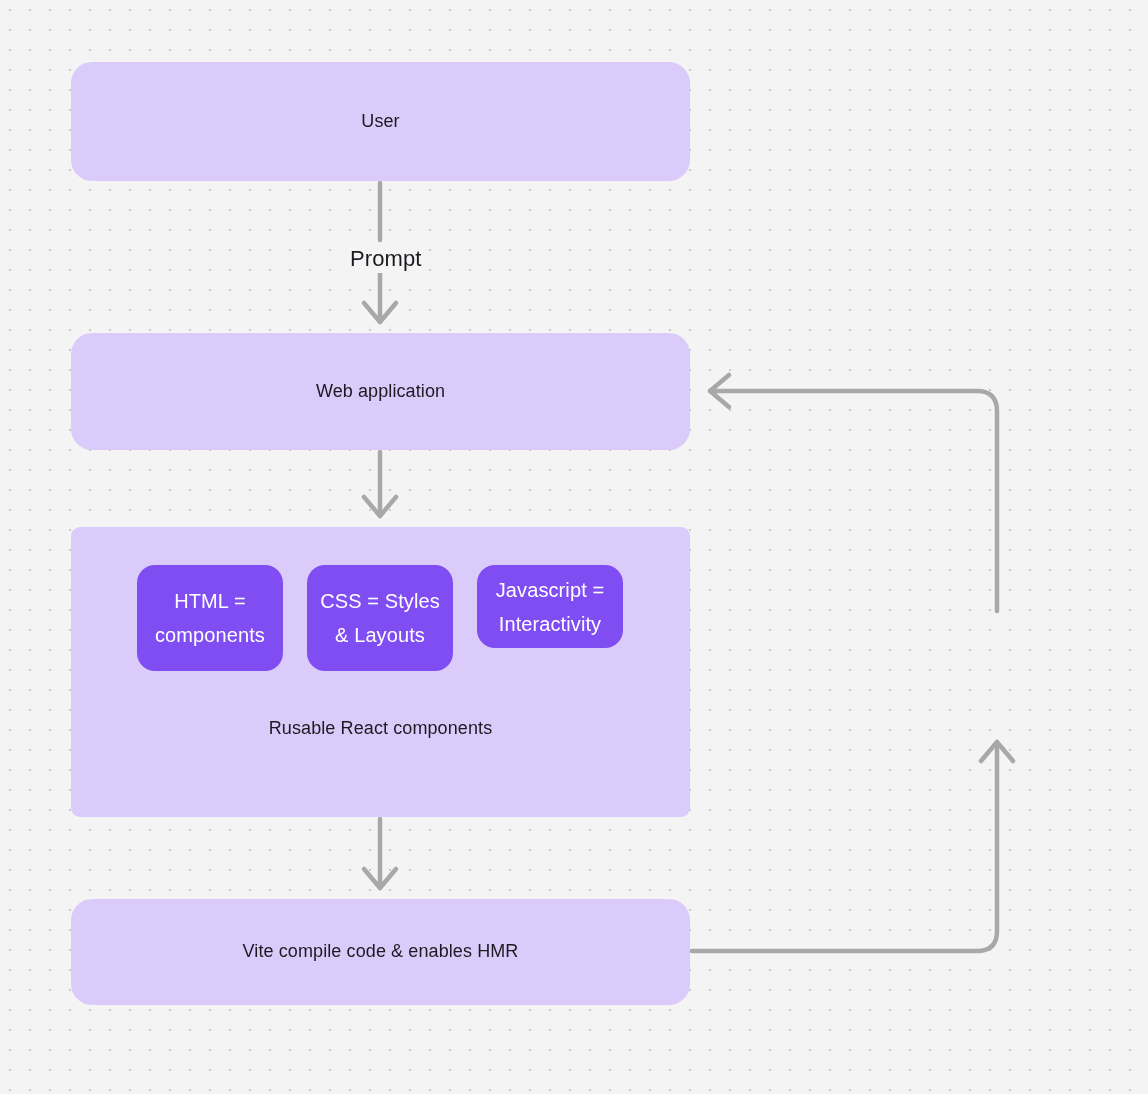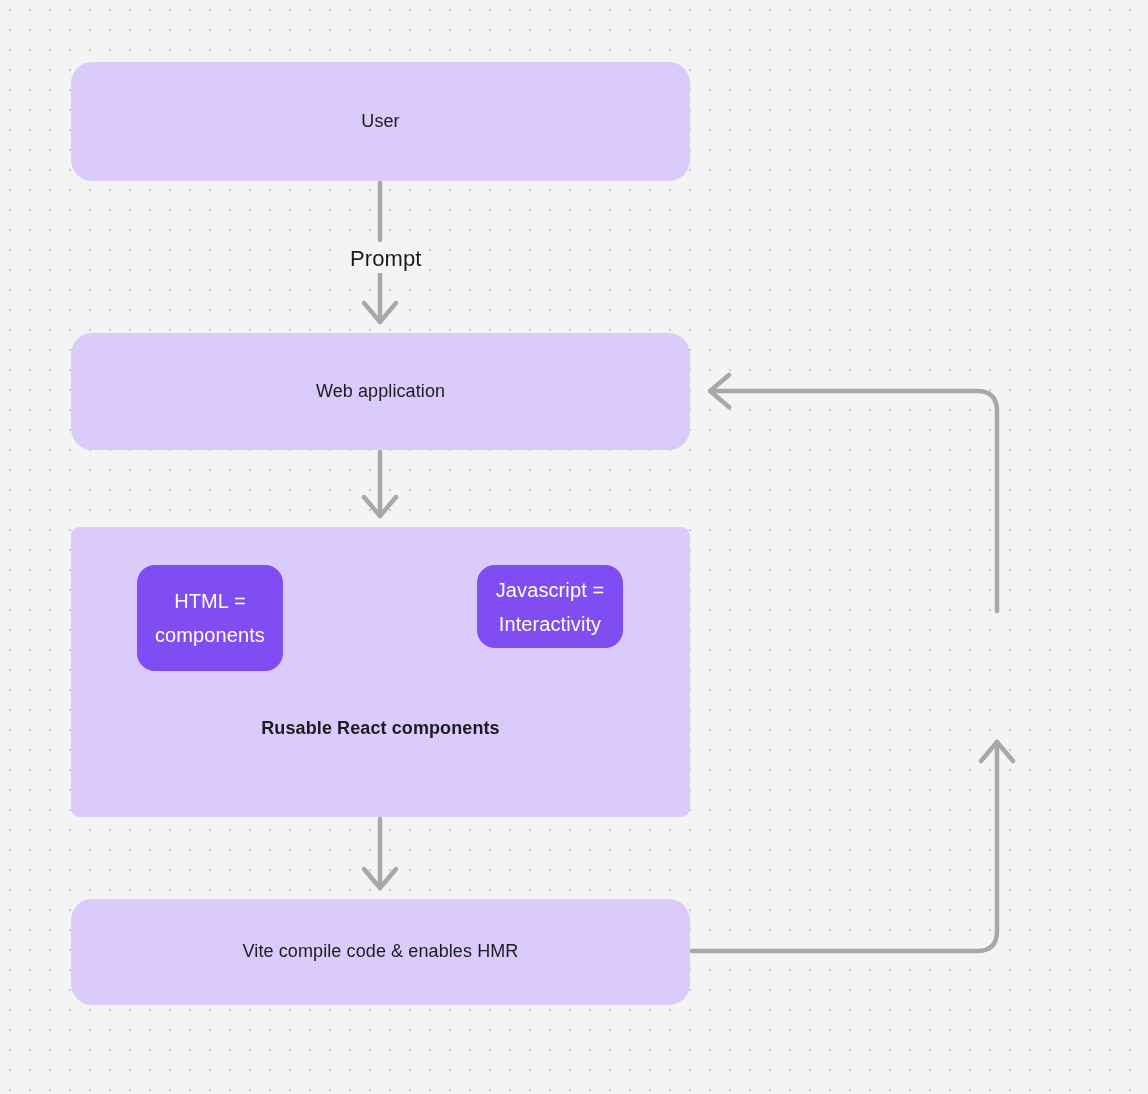--- a/index.html
+++ b/index.html
@@ -89,21 +89,20 @@
 
   .group-caption {
     position: absolute;
     left: 0;
     top: 190px;
     width: 100%;
     text-align: center;
     font-size: 18px;
     color: #1b1b21;
     letter-spacing: 0.1px;
-    font-weight: bold;
   }
 
   
   .edge-label {
     position: absolute;
     font-size: 22px;
     color: #1b1b21;
     background-color: #f4f4f4;
     padding: 1px 7px;
     white-space: nowrap;
@@ -156,20 +155,23 @@
     <span class="node-label">Web application</span>
   </div>
 
   <div class="node" id="node-components">
     <div class="inner-row">
 
       <div class="chip" id="chip-html">
         <span><span>HTML =</span><br><span>components</span></span>
       </div>
 
+      <div class="chip" id="chip-css">
+        <span><span>CSS = Styles</span><br><span>&amp; Layouts</span></span>
+      </div>
 
       <div class="chip" id="chip-js">
         <span><span>Javascript =</span><br><span>Interactivity</span></span>
       </div>
 
       <div class="group-caption">Rusable React components</div>
     </div>
   </div>
 
   <div class="node" id="node-vite">

